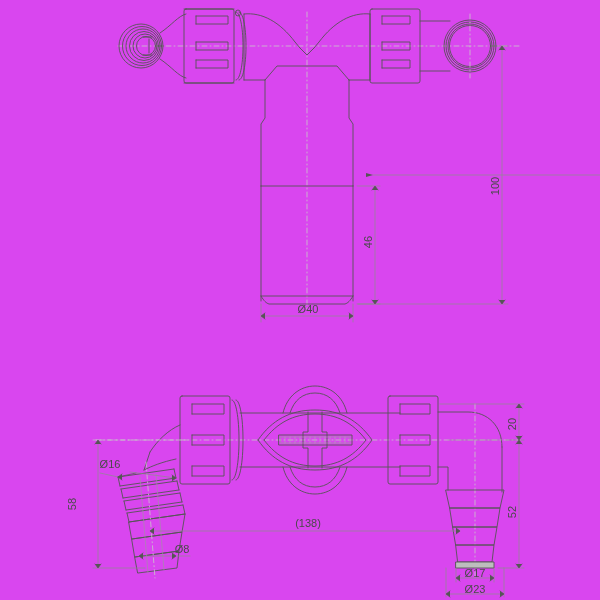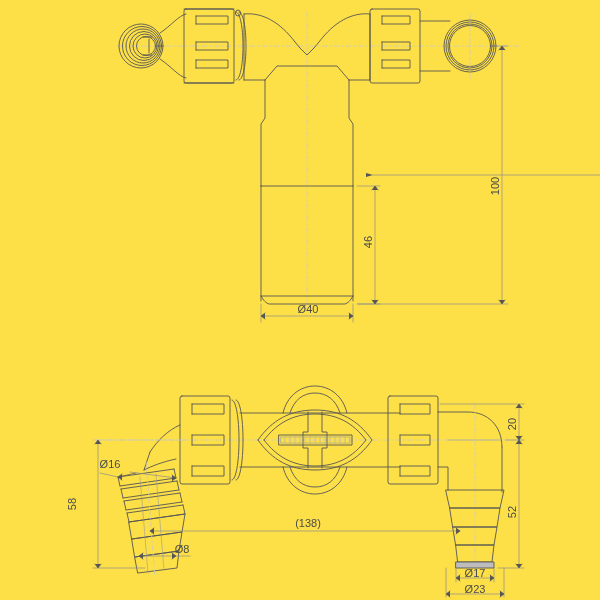--- a/index.html
+++ b/index.html
@@ -2,21 +2,21 @@
 <html><head>
 <meta charset="utf-8">
 <title>Technical Drawing</title>
 <style>
   html,body{margin:0;padding:0;background:#ffffff;}
   body{
     width:600px;height:600px;overflow:hidden;
     font-family:"Liberation Sans","DejaVu Sans",sans-serif;
     color:#3a3a3a;
   }
-  #stage{position:relative;width:600px;height:600px;background:#fde047;}
+  #stage{position:relative;width:600px;height:600px;background:#d946ef;}
   #stage svg{position:absolute;left:0;top:0;}
   .dim-text{
     font-family:"Liberation Sans","DejaVu Sans",sans-serif;
     font-size:11px;fill:#4a4a4a;
   }
 </style>
 </head>
 <body>
 
 <div id="stage">

